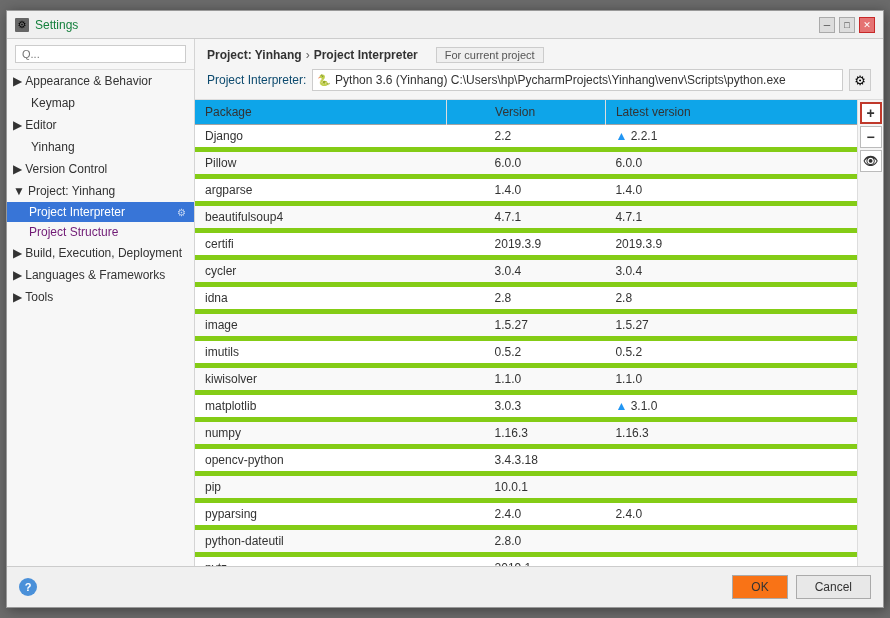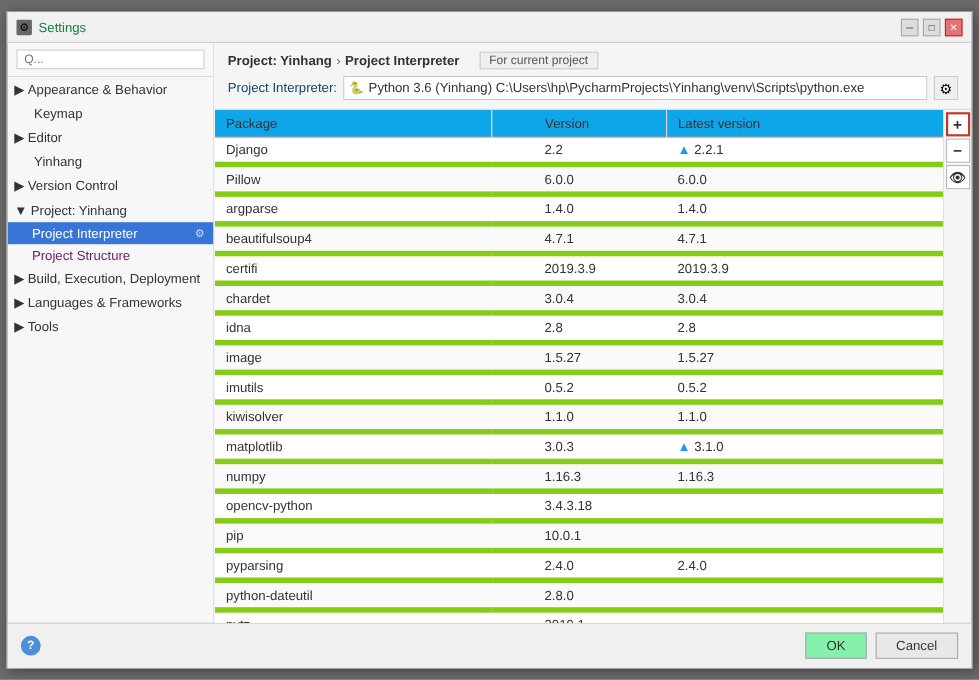--- a/index.html
+++ b/index.html
@@ -311,21 +311,21 @@
     }
     .footer-btn {
       padding: 4px 18px;
       border: 1px solid #aaa;
       background: #e8e8e8;
       font-size: 12px;
       cursor: pointer;
       color: #333;
     }
     .footer-btn.ok-btn {
-      background: #86efac;
+      background: #f97316;
     }
     .scrollbar-custom::-webkit-scrollbar { width: 8px; }
     .scrollbar-custom::-webkit-scrollbar-track { background: #f5f5f5; }
     .scrollbar-custom::-webkit-scrollbar-thumb { background: #ccc; border-radius: 2px; }
   </style>
 </head>
 <body>
 
 <div class="window">
 
@@ -452,21 +452,21 @@
                   <td class="col-package">beautifulsoup4</td>
                   <td class="col-version">4.7.1</td>
                   <td class="col-latest">4.7.1</td>
                 </tr>
                 <tr>
                   <td class="col-package">certifi</td>
                   <td class="col-version">2019.3.9</td>
                   <td class="col-latest">2019.3.9</td>
                 </tr>
                 <tr>
-                  <td class="col-package">chardet</td>
+                  <td class="col-package">cycler</td>
                   <td class="col-version">3.0.4</td>
                   <td class="col-latest">3.0.4</td>
                 </tr>
                 <tr>
                   <td class="col-package">idna</td>
                   <td class="col-version">2.8</td>
                   <td class="col-latest">2.8</td>
                 </tr>
                 <tr>
                   <td class="col-package">image</td>

